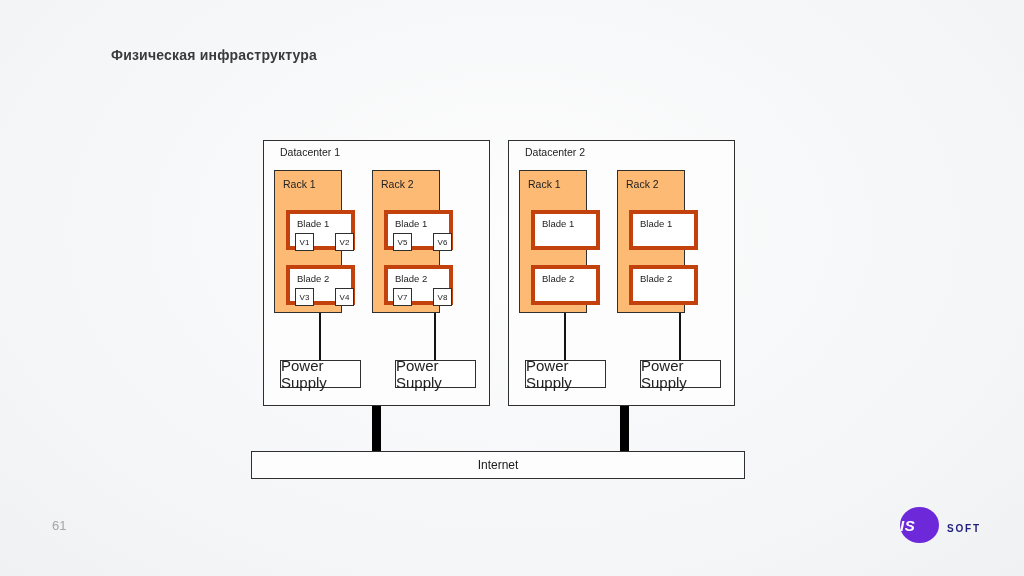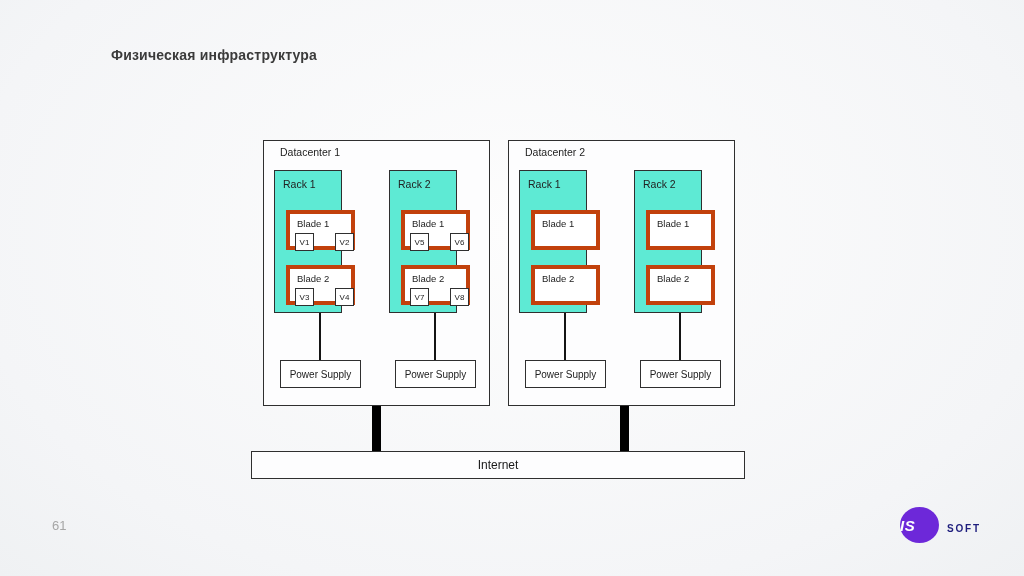--- a/index.html
+++ b/index.html
@@ -14,40 +14,40 @@
     position: absolute; left: 111px; top: 47px;
     font-size: 14px; font-weight: 700; color: #3b3b3b;
     letter-spacing: 0.2px;
   }
   
   .box { border: 1px solid #2f2f2f; background: #fdfdfe; position: absolute; }
   .dc { width: 227px; height: 266px; top: 140px; }
   #dc1 { left: 263px; }
   #dc2 { left: 508px; }
   .dc-label { position: absolute; left: 8px; top: 5px; font-size: 10.5px; color: #222; margin-left: 8px; }
-  .rack { position: absolute; width: 68px; height: 143px; top: 29px; border: 1px solid #2f2f2f; background: #5eead4; }
+  .rack { position: absolute; width: 68px; height: 143px; top: 29px; border: 1px solid #2f2f2f; background: #fdba74; }
   .rack.r1 { left: 10px; }
-  .rack.r2 { left: 125px; }
+  .rack.r2 { left: 108px; }
   .rack-label { position: absolute; left: 8px; top: 7px; font-size: 10.5px; color: #222; }
   .blade { position: absolute; left: 11px; width: 69px; height: 40px; border: 4px solid #c2410c; background: #fff; }
   .blade.b1 { top: 39px; }
   .blade.b2 { top: 94px; }
   .blade-label { position: absolute; left: 7px; top: 4px; font-size: 9.5px; color: #222; }
   .vm {
     position: absolute; top: 19px; width: 19px; height: 18px;
     border: 1px solid #2f2f2f; background: #fff;
     font-size: 8px; color: #222;
     display: flex; align-items: center; justify-content: center; text-align: right;
   }
   .vm.v-left  { left: 5px; }
   .vm.v-right { left: 45px; }
   .ps {
     position: absolute; top: 219px; width: 81px; height: 28px;
     border: 1px solid #2f2f2f; background: #fff;
-    font-size: 10px; color: #222;
+    font-size: 15px; color: #222;
     display: flex; align-items: center; justify-content: center;
   }
   .ps.p1 { left: 16px; }
   .ps.p2 { left: 131px; }
   .wire { position: absolute; width: 2px; background: #141414; top: 172px; height: 47px; }
   .wire.w1 { left: 55px; }
   .wire.w2 { left: 170px; }
   .trunk { position: absolute; width: 9px; background: #000; top: 406px; height: 45px; }
   #trunk1 { left: 372px; }
   #trunk2 { left: 620px; }

